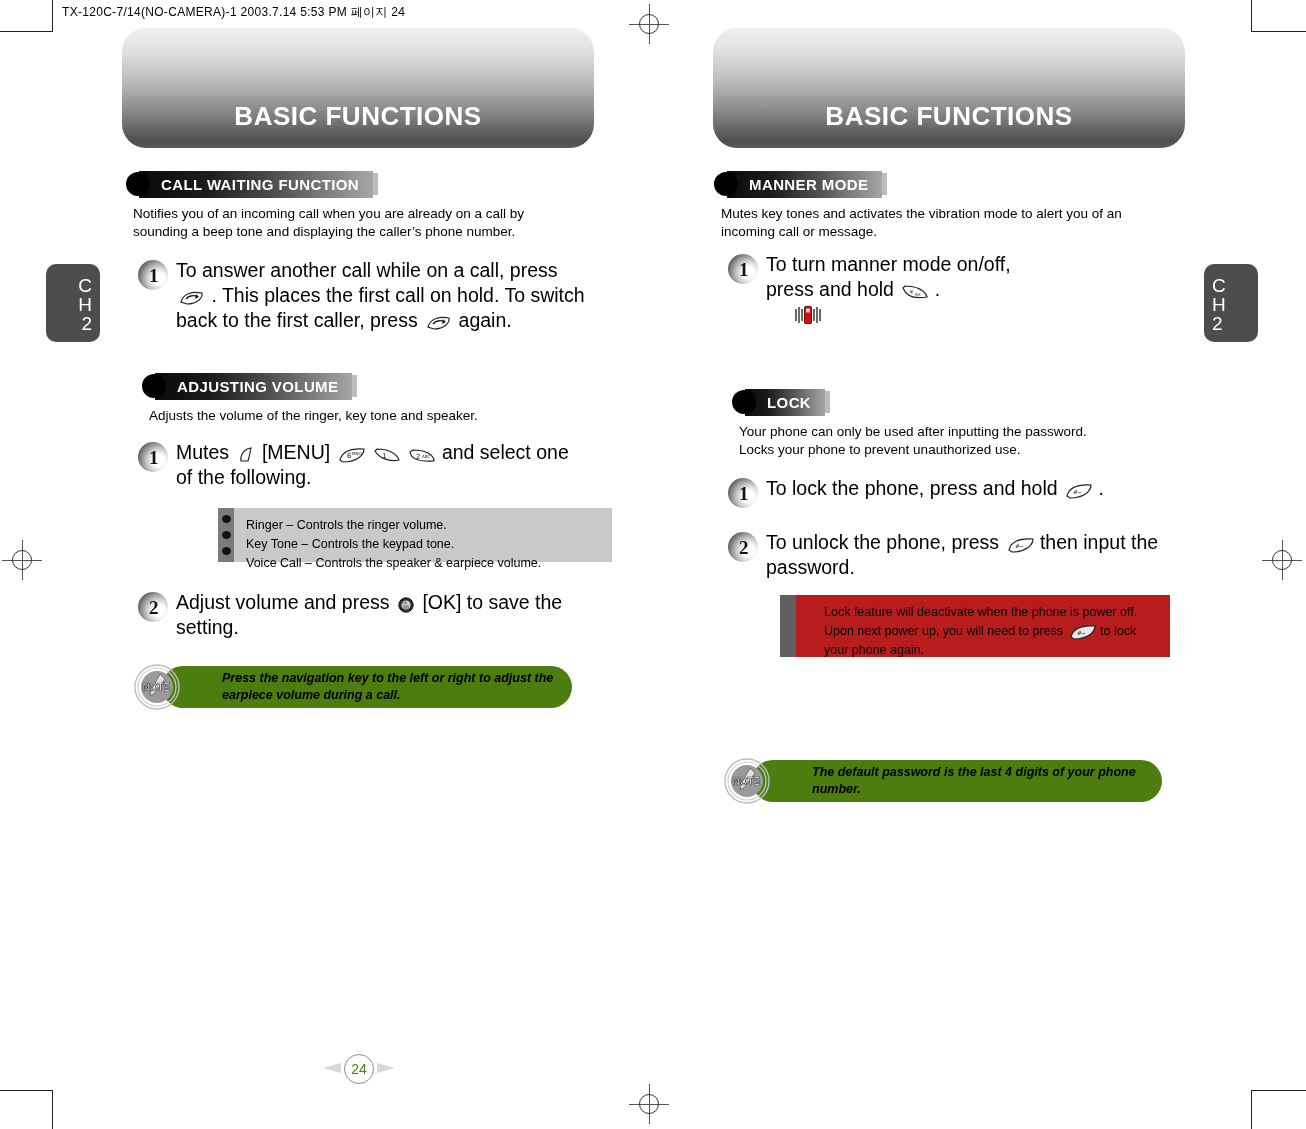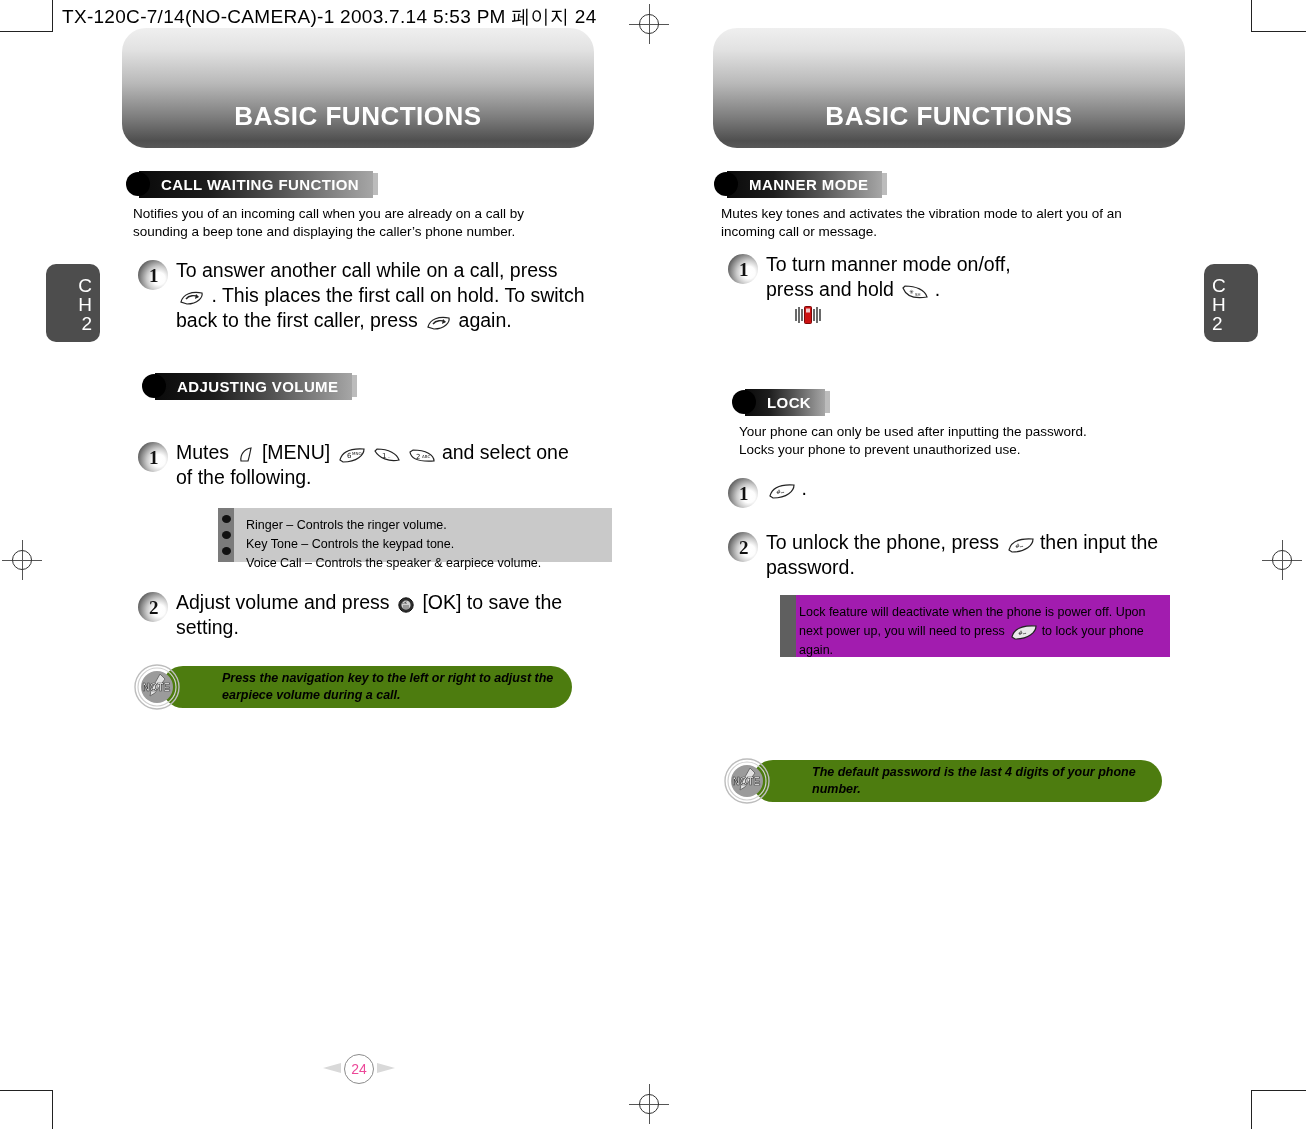--- a/index.html
+++ b/index.html
@@ -16,21 +16,21 @@
   
   .cropline{position:absolute;background:#222;}
   .regmark{position:absolute;width:40px;height:40px;}
   .regmark .h{position:absolute;left:0;top:19.5px;width:40px;height:1px;background:#555;}
   .regmark .v{position:absolute;top:0;left:19.5px;width:1px;height:40px;background:#555;}
   .regmark .c{position:absolute;left:10px;top:10px;width:18px;height:18px;border:1px solid #333;border-radius:50%;}
 
   
   .filehdr{
     left:62px;top:4px;
-    font-size:19px;letter-spacing:.3px;white-space:nowrap;
+    font-size:12px;letter-spacing:.3px;white-space:nowrap;
     font-family:"Liberation Sans", sans-serif;
   }
 
   
   .banner{
     height:120px;border-radius:24px;
     background:linear-gradient(to bottom,#efefef 0%,#e2e2e2 18%,#b9b9b9 46%,#7e7e7e 74%,#4f4f4f 94%,#585858 100%);
     display:flex;align-items:flex-end;justify-content:center;
   }
   .banner-title{
@@ -97,39 +97,39 @@
   }
   .bullet-rail i{width:9px;height:9px;border-radius:50%;background:#111;display:block;}
   .bullet-body{
     background:#c9c9c9;flex:1;padding:8px 12px;box-sizing:border-box;
     font-size:12.5px;line-height:19px;
   }
 
   
   .gray-panel{display:flex;}
   .gray-rail{width:16px;background:#5f5f5f;}
-  .gray-body{background:#a21caf;flex:1;padding:8px 3px;box-sizing:border-box;font-size:12.5px;line-height:19px;}
+  .gray-body{background:#b91c1c;flex:1;padding:8px 28px;box-sizing:border-box;font-size:12.5px;line-height:19px;}
 
   
   .note-wrap{position:relative;height:46px;}
   .note-bar{
     position:absolute;left:28px;top:2px;right:0;height:42px;border-radius:21px;
     background:#4d7c0f;display:flex;align-items:center;
     padding-left:60px;padding-right:16px;box-sizing:border-box;
     font-size:12.5px;line-height:17px;font-style:italic;font-weight:bold;
   }
   .note-badge{position:absolute;left:0;top:0;width:46px;height:46px;}
 
   
   .pgnum{position:relative;width:92px;height:30px;}
   .pgnum .circ{
     position:absolute;left:31px;top:0;width:28px;height:28px;border-radius:50%;
     border:1px solid #8c8c8c;background:#fff;
     display:flex;align-items:center;justify-content:center;
-    font-size:14px;color:#ec4899;
+    font-size:14px;color:#4d7c0f;
   }
   .pgnum .wingL,.pgnum .wingR{position:absolute;top:9px;width:0;height:0;}
   .pgnum .wingL{left:10px;border-top:5px solid transparent;border-bottom:5px solid transparent;border-right:18px solid #d9d9d9;}
   .pgnum .wingR{right:10px;border-top:5px solid transparent;border-bottom:5px solid transparent;border-left:18px solid #d9d9d9;}
 
   .vib-icon{display:inline-block;vertical-align:-4px;width:28px;height:20px;}
 </style>
 </head>
 <body>
 
@@ -211,20 +211,21 @@
 </div>
 
 <div class="abs" style="left:126px;top:374px;width:460px;margin-left:16px;">
   <div class="sec-head">
     <div class="sec-dot"></div>
     <div class="sec-bar">
       <span>ADJUSTING VOLUME</span>
     </div>
     <div class="sec-cap"></div>
   </div>
+  <div class="intro" style="margin-left:7px;width:440px;">Adjusts the volume of the ringer, key tone and speaker.</div>
 </div>
 
 <div class="abs step" style="left:138px;top:440px;width:450px;">
   <div class="ball">
     <i></i>
       <b>1</b>
   </div>
   <div class="step-text">
     <span>Mutes</span>
     <span class="key" style="width:18px;"><svg viewBox="0 0 18 16" width="18" height="16">
@@ -372,20 +373,21 @@
     <div>Locks your phone to prevent unauthorized use.</div>
   </div>
 </div>
 
 <div class="abs step" style="left:728px;top:476px;width:456px;">
   <div class="ball">
     <i></i>
       <b>1</b>
   </div>
   <div class="step-text">
+    <span>To lock the phone, press and hold</span>
     <span class="key"><svg viewBox="0 0 28 16" width="28" height="16">
           <path d="M2 13 C4 5 12 1 26 2 C26 8 19 15 5 15 Z" fill="#fff" stroke="#222" stroke-width="1.2"></path>
           <text x="8" y="11" font-family="DejaVu Sans" font-size="6" fill="#222">#</text>
           <text x="13" y="11" font-family="DejaVu Sans" font-size="4" fill="#222">↩</text>
         </svg></span>
     <span>.</span>
   </div>
 </div>
 
 <div class="abs step" style="left:728px;top:530px;width:456px;">

